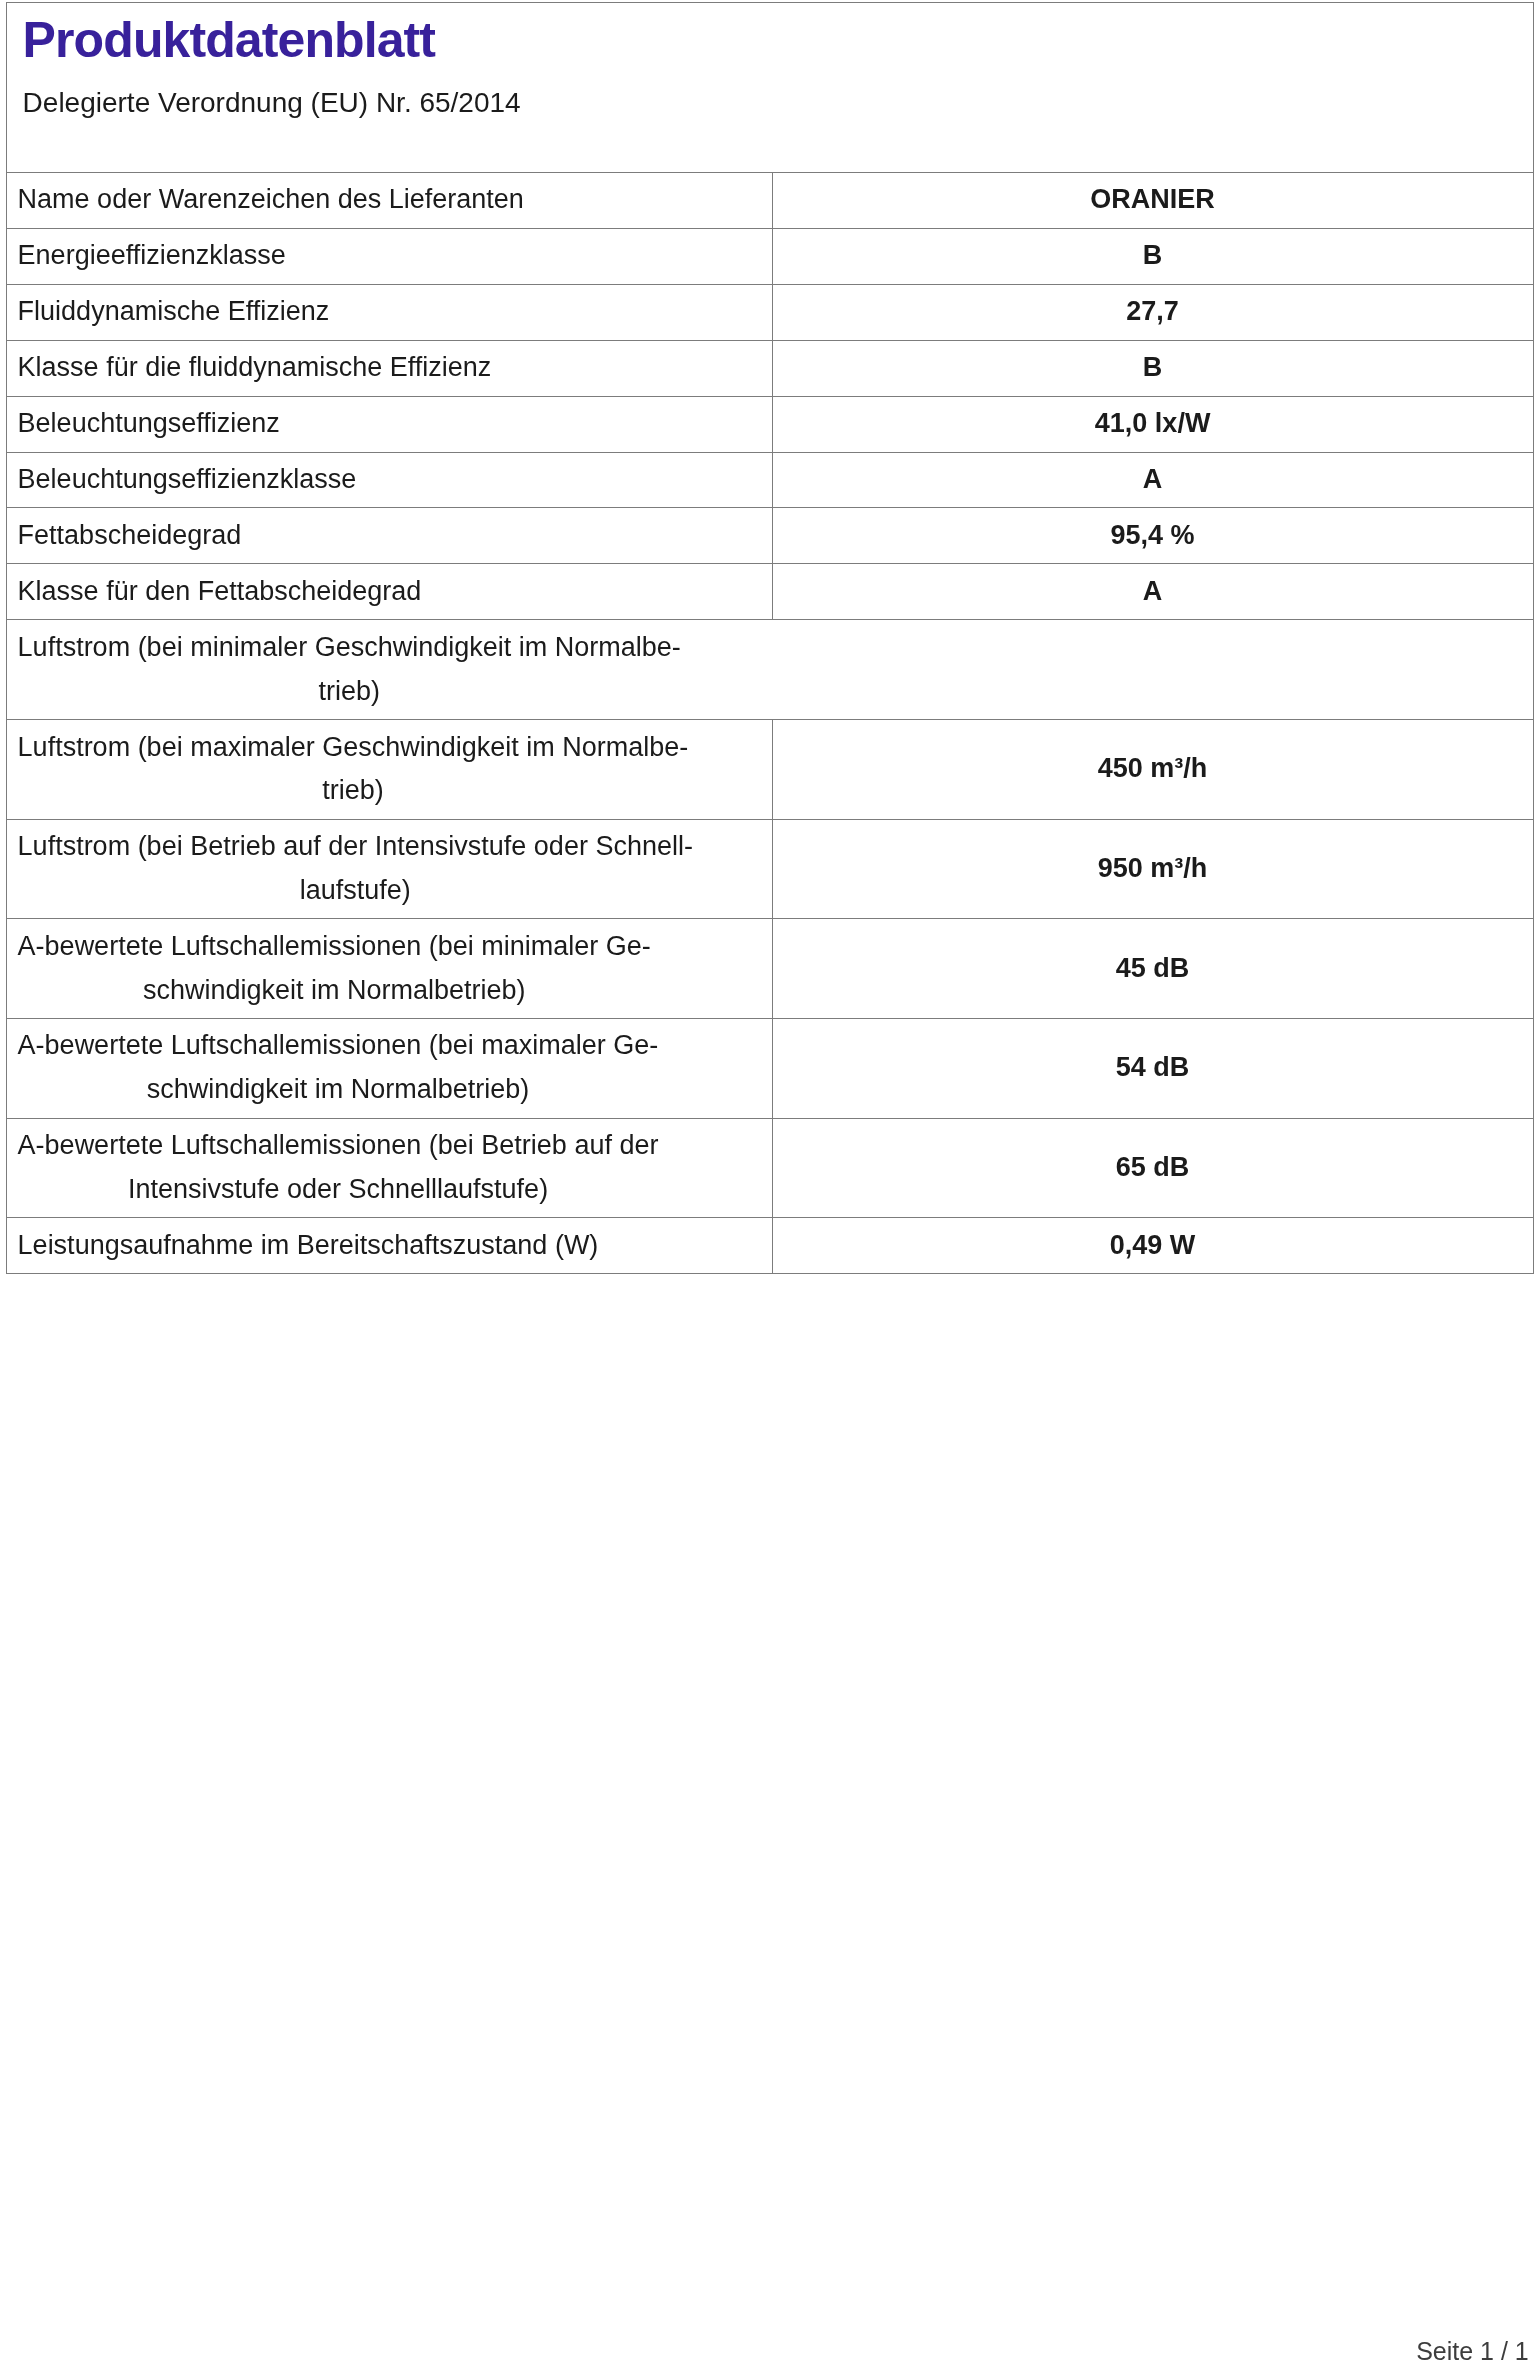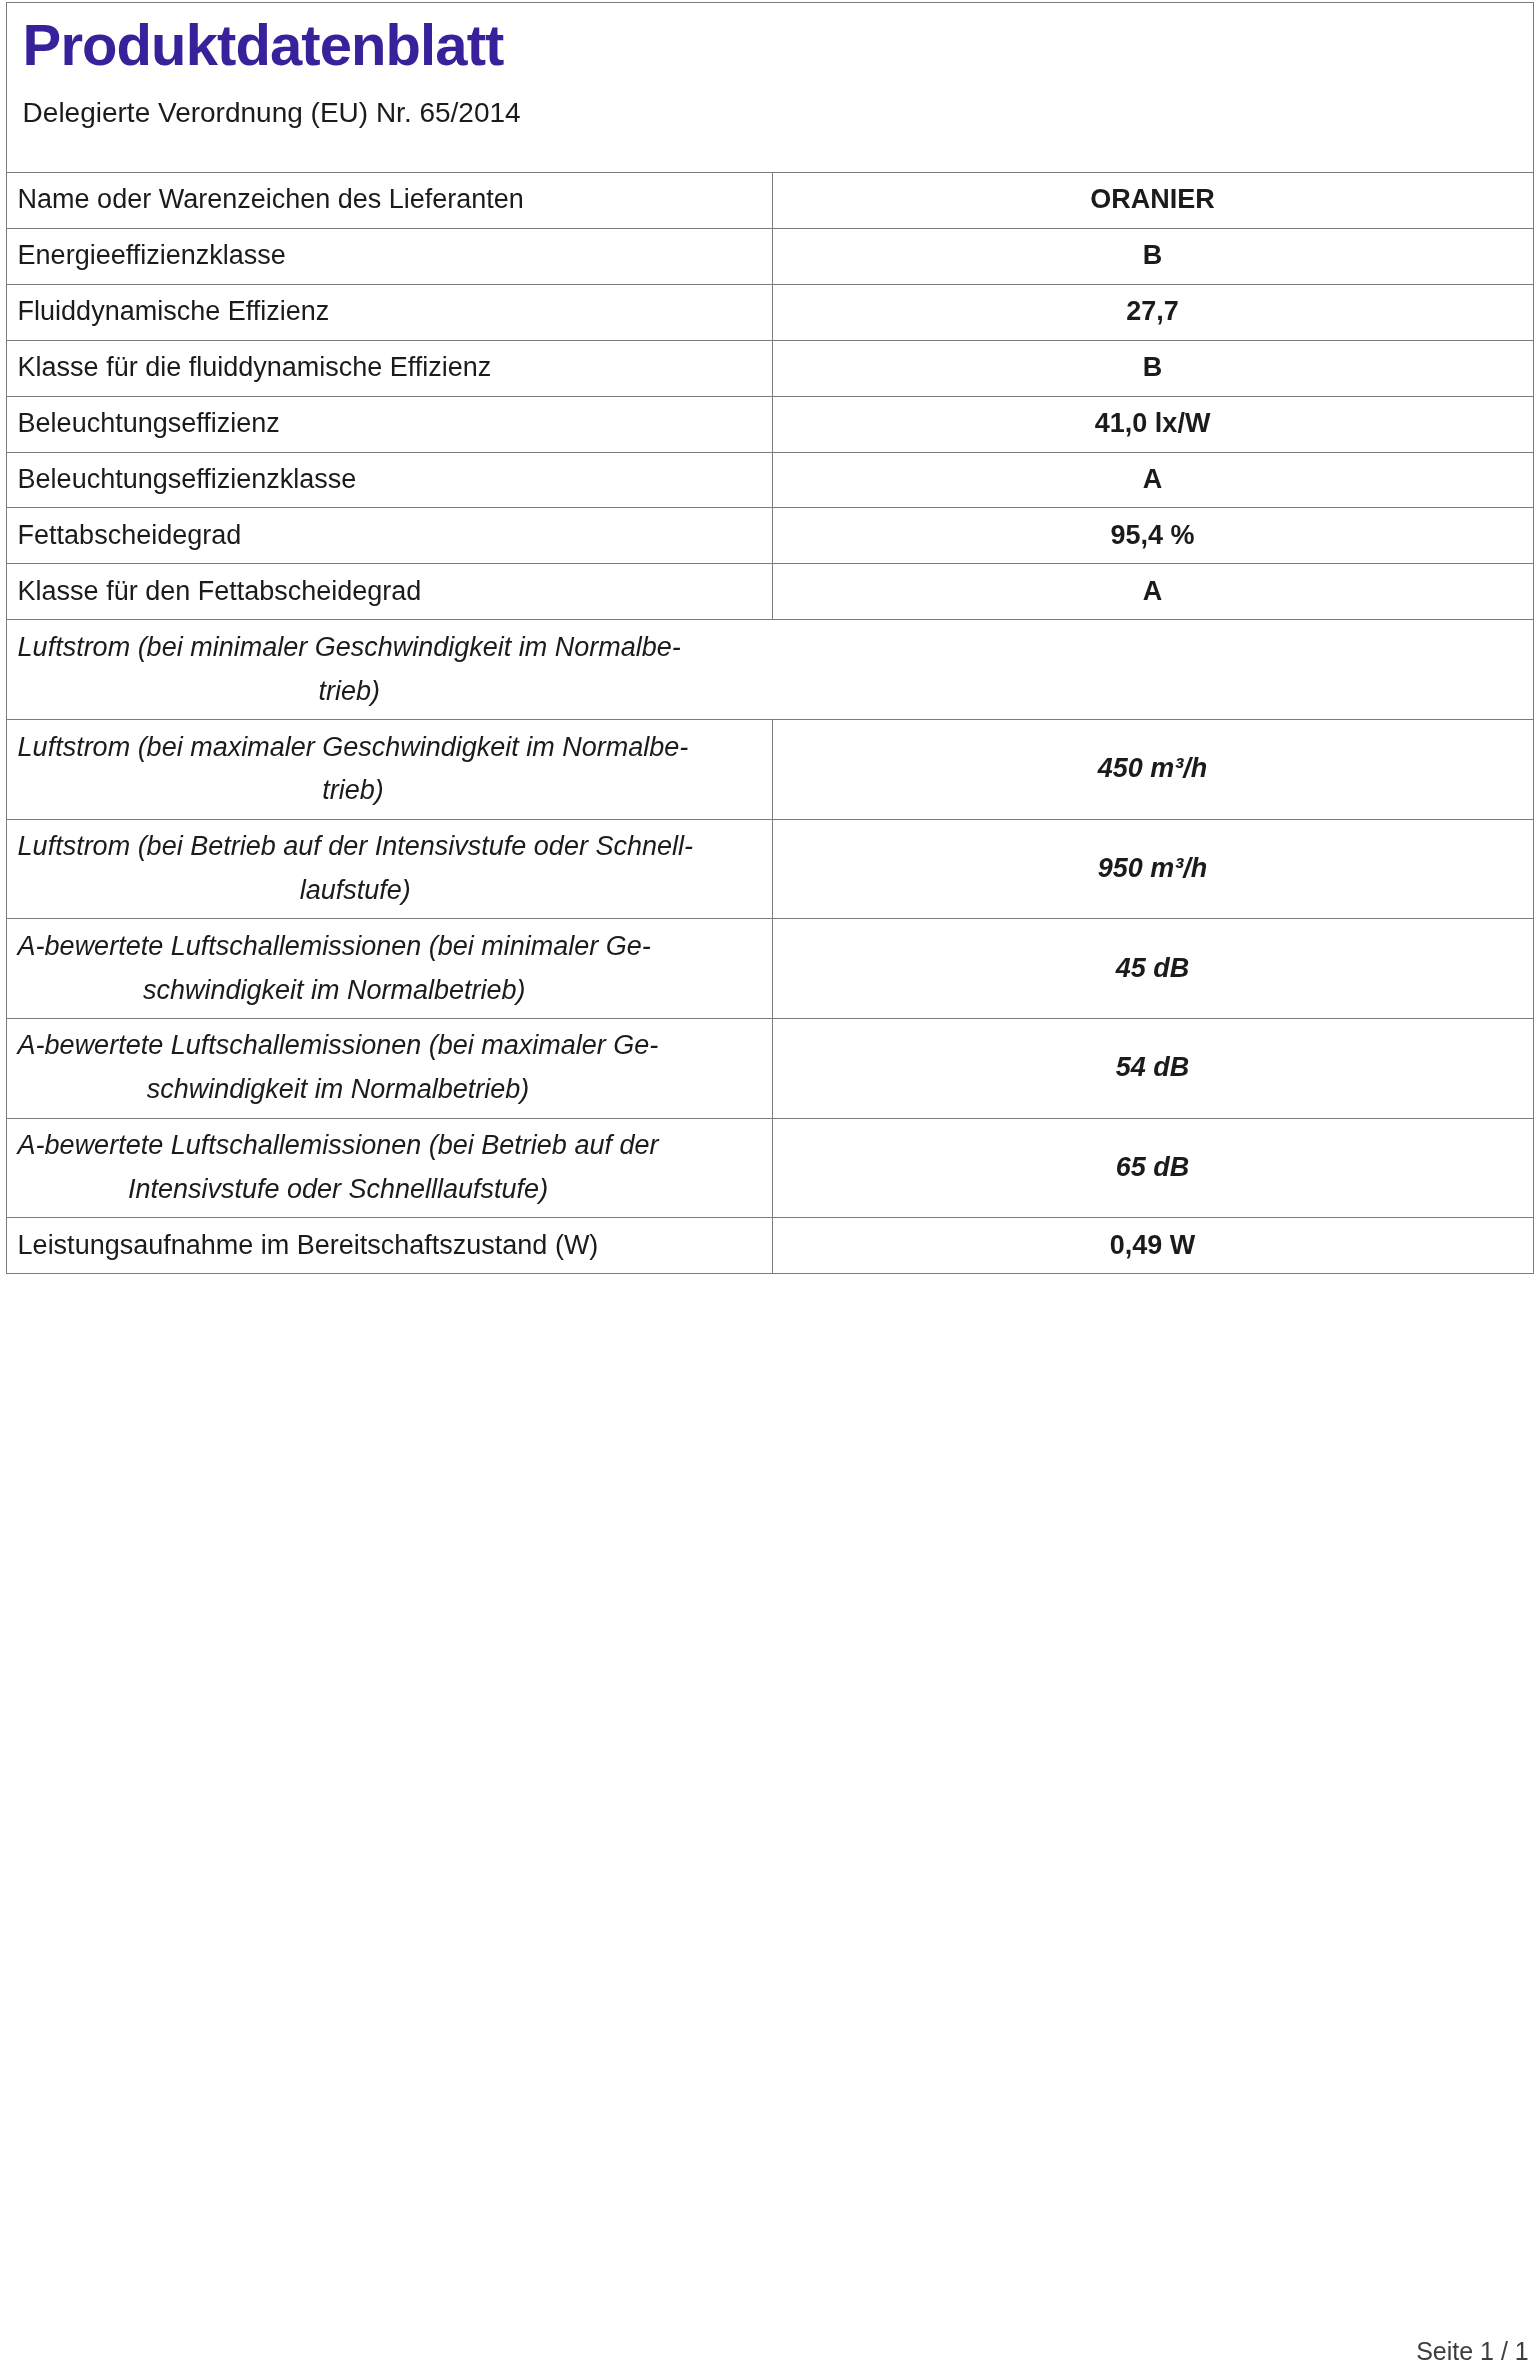--- a/index.html
+++ b/index.html
@@ -28,21 +28,21 @@
     top: 1.9px;
     width: 1528px;
     border: 1.9px solid var(--border-color);
     background: #ffffff;
   }
   .doc-header {
     height: 169px;
     padding: 9.3px 16px 0 16px;
   }
   .doc-title {
-    font-size: 58px;
+    font-size: 50px;
     font-weight: bold;
     letter-spacing: -0.9px;
     line-height: 1.15;
     color: var(--title-color);
   }
   .doc-subtitle {
     margin-top: 16.7px;
     font-size: 28px;
     line-height: 1.2;
     color: var(--text-color);
@@ -50,21 +50,21 @@
   .spec-table {
     display: block;
     width: 100%;
   }
   .row {
     display: flex;
     width: 100%;
     border-top: 1.9px solid var(--border-color);
     min-height: 53px;
   }
-  .row.tall { min-height: 97px; font-style: italic; }
+  .row.tall { min-height: 97px; }
   .cell {
     display: flex;
     align-items: center;
     font-size: 27px;
     line-height: 1.62;
   }
   .cell.label {
     width: 765px;
     flex: 0 0 765px;
     padding: 5.6px 13px 5.6px 11px;

